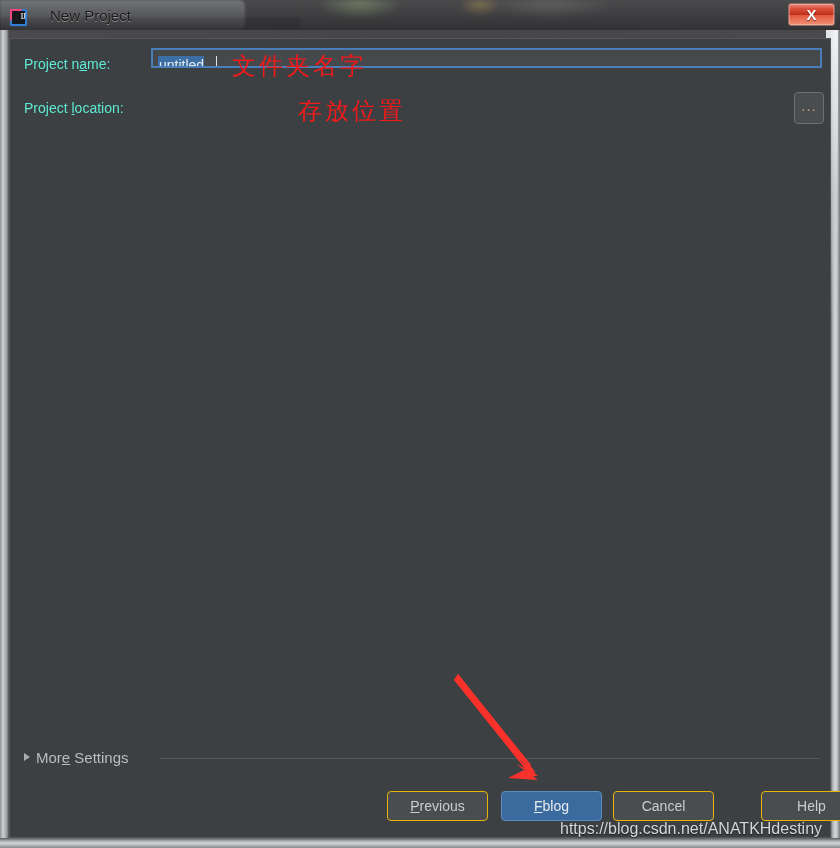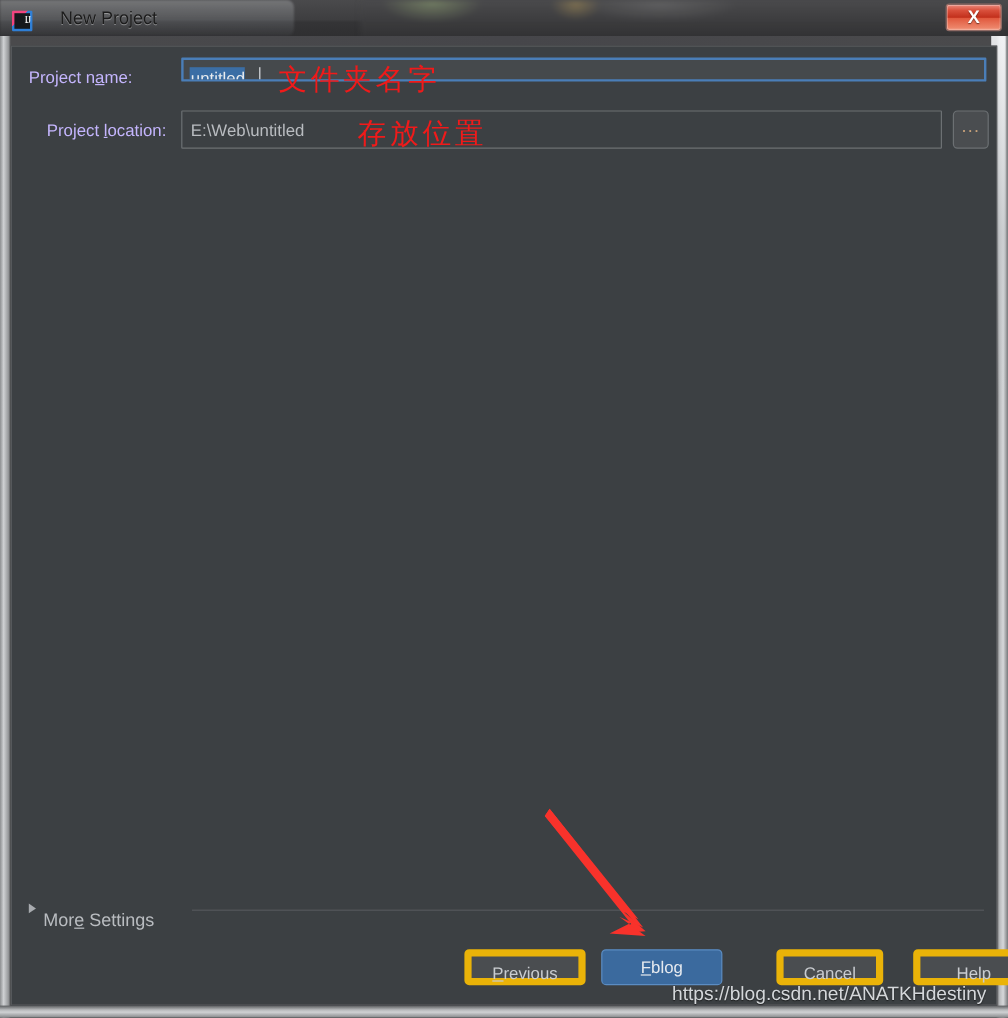--- a/index.html
+++ b/index.html
@@ -131,28 +131,28 @@
     position: absolute;
     left: 9px; top: 38px;
     width: 822px; height: 800px;
     background: #3c4043;
     border: 1px solid #55585b;
   }
 
   
   .form-label {
     position: absolute;
-    color: #c4b5fd;
+    color: #5eead4;
     font-size: 14px;
     white-space: nowrap;
   }
   .mnem { text-decoration: underline; }
 
   #name-label  { left: 14px; top: 17px; }
-  #loc-label   { left: 14px; top: 61px; margin-left: 15px; }
+  #loc-label   { left: 14px; top: 61px; }
 
   #name-input {
     position: absolute;
     left: 141px; top: 9px;
     width: 671px; height: 20px;
     background: #45494c;
     border: 2px solid #4a7eb8;
     border-radius: 1px;
     overflow: hidden;
   }
@@ -226,21 +226,21 @@
   #more-arrow {
     position: absolute;
     left: 0; top: 6px;
     width: 0; height: 0;
     border-left: 6px solid #a8abaf;
     border-top: 4px solid transparent;
     border-bottom: 4px solid transparent;
   }
   #more-label {
     position: absolute;
-    left: 12px; top: 12px;
+    left: 12px; top: 2px;
     font-size: 15px;
     color: #b9bcc0;
     white-space: nowrap;
   }
   #more-line {
     position: absolute;
     left: 150px; top: 719px;
     width: 660px; height: 1px;
     background: #55585b;
   }
@@ -253,30 +253,30 @@
     border-radius: 4px;
     font-size: 14px;
     color: #c9ccd0;
     text-align: center;
     line-height: 28px;
     cursor: pointer;
     white-space: nowrap;
   }
   .btn.normal {
     background: #4a4d50;
-    border: 6px solid #eab308;
+    border: 1px solid #eab308;
   }
   .btn.primary {
     background: #3b6a9e;
     border: 1px solid #5b8cc2;
     color: #e6eaef;
   }
   #btn-previous { left: 377px; width: 101px; }
   #btn-finish   { left: 491px; width: 101px; }
-  #btn-cancel   { left: 603px; width: 89px; margin-left: 34px; }
+  #btn-cancel   { left: 603px; width: 101px; }
   #btn-help     { left: 715px; width: 101px; margin-left: 36px; }
 
   
   #red-arrow {
     position: absolute;
     left: 440px; top: 660px;
     width: 140px; height: 150px;
     pointer-events: none;
   }
 
@@ -322,23 +322,20 @@
 
     <div id="name-input">
       <span id="name-value">untitled</span>
       <span id="name-caret"></span>
     </div>
 
     <div class="anno" id="anno-name">文件夹名字</div>
 
     <div class="form-label" id="loc-label"><span>Project </span><span class="mnem">l</span><span>ocation:</span></div>
 
-    <div id="loc-input">
-      <span id="loc-value">E:\Web\untitled</span>
-    </div>
 
     <div id="browse-btn">
       <div class="dots">...</div>
     </div>
 
     <div class="anno" id="anno-loc">存放位置</div>
 
     <div id="more-settings">
       <div id="more-arrow"></div>
       <div id="more-label"><span>Mor</span><span class="mnem">e</span><span> Settings</span></div>

